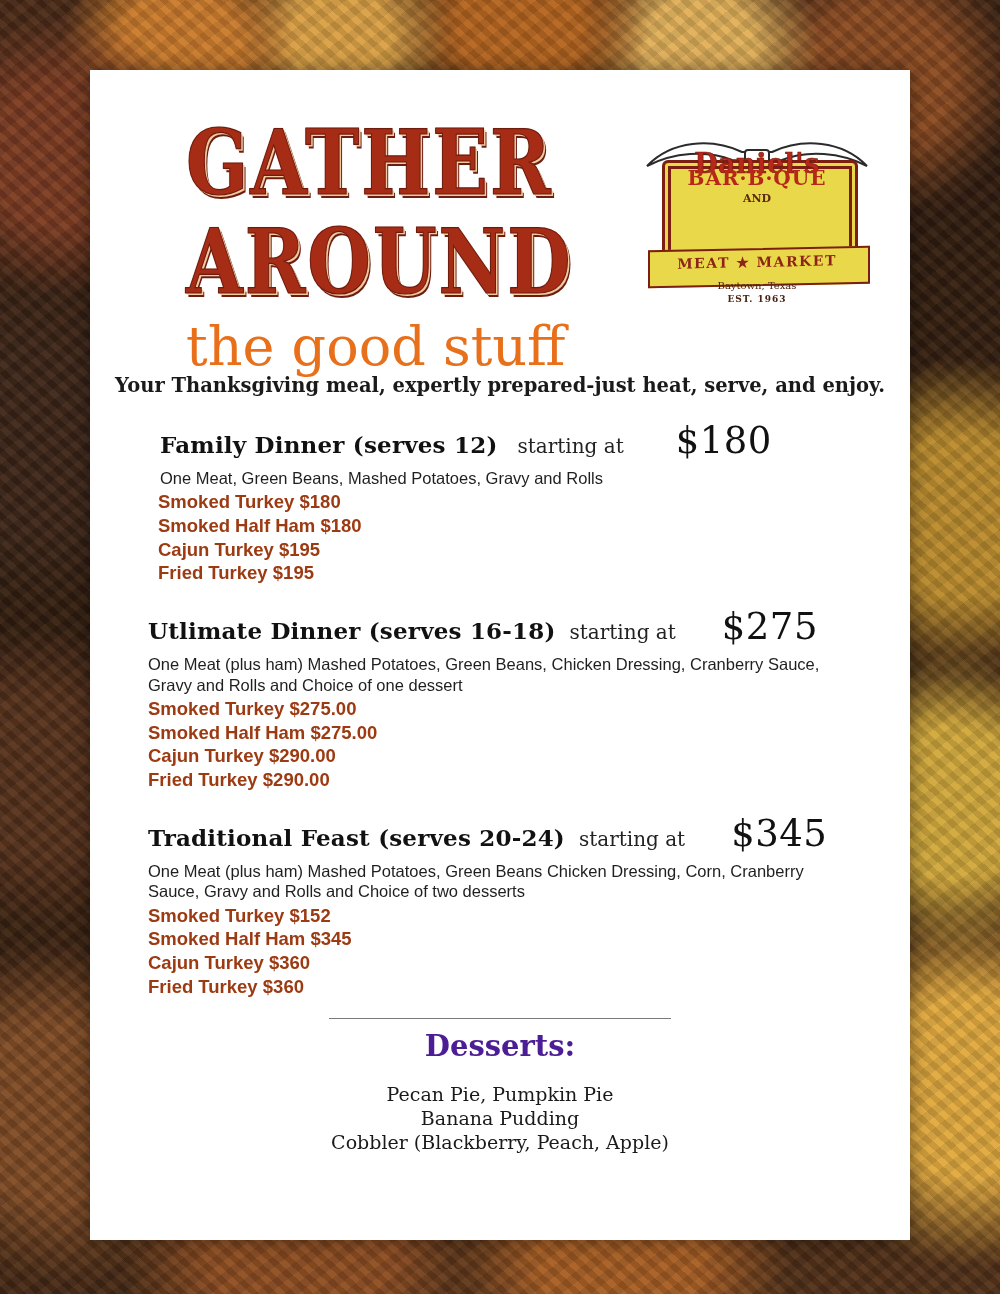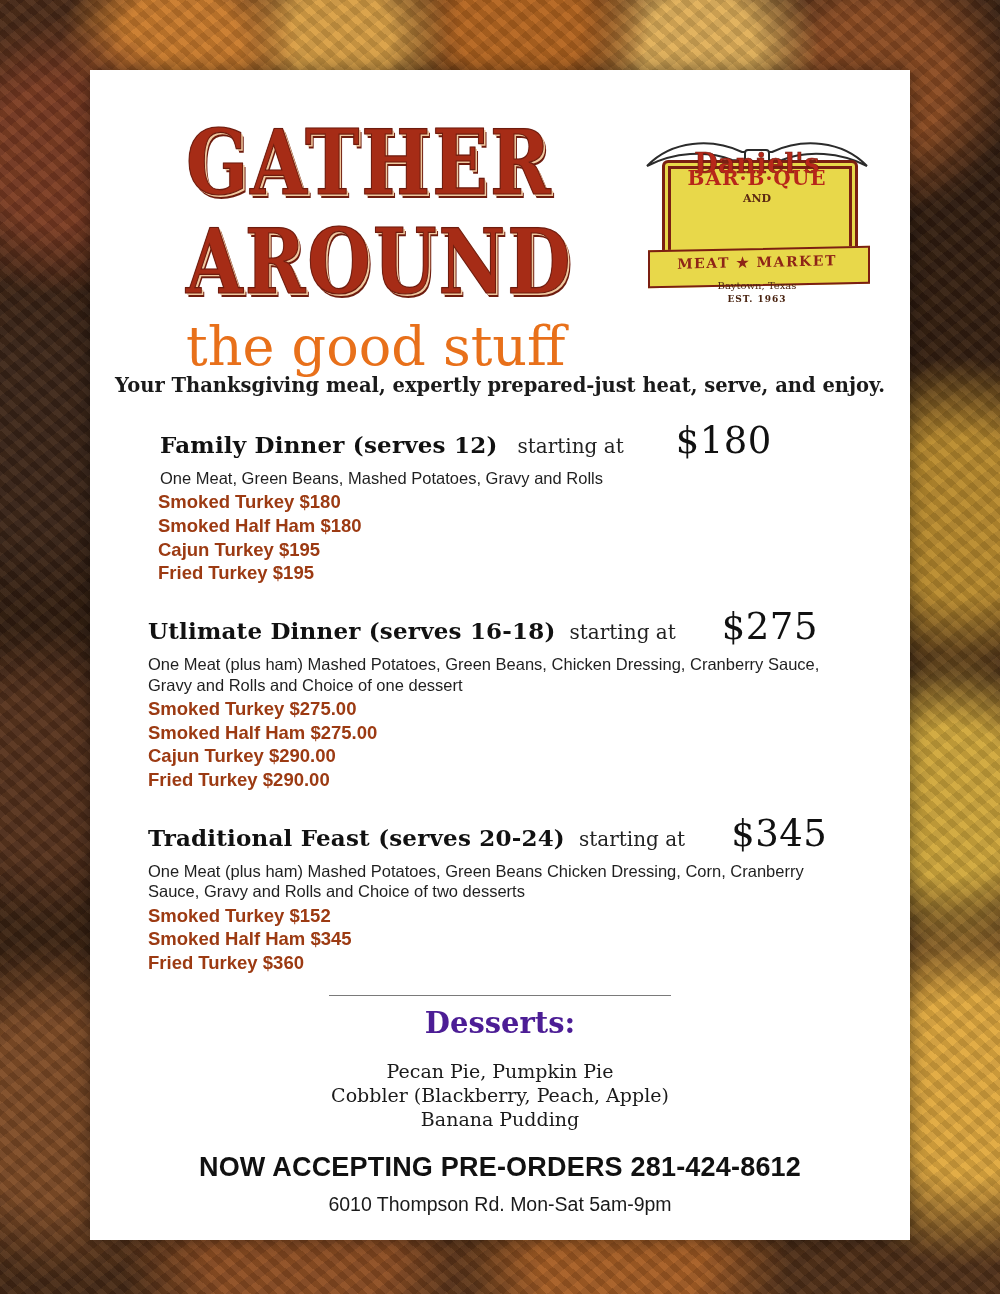--- a/index.html
+++ b/index.html
@@ -357,34 +357,31 @@
       <div class="pkg">
         <div class="pkg-head">
           <span class="pkg-title">Traditional Feast (serves 20-24)</span>
           <span class="starting">starting at</span>
           <span class="price-big">$345</span>
         </div>
         <div class="pkg-desc">One Meat (plus ham) Mashed Potatoes, Green Beans Chicken Dressing, Corn, Cranberry Sauce, Gravy and Rolls and Choice of two desserts</div>
         <div class="pkg-items">
           <div>Smoked Turkey $152</div>
           <div>Smoked Half Ham $345</div>
+          <div>Cajun Turkey $360</div>
           <div>Fried Turkey $360</div>
         </div>
       </div>
 
     </div>
 
     <div class="divider"></div>
 
     <div class="desserts">
       <h2>Desserts:</h2>
       <p>Pecan Pie, Pumpkin Pie</p>
+      <p>Banana Pudding</p>
       <p>Cobbler (Blackberry, Peach, Apple)</p>
-      <p>Banana Pudding</p>
     </div>
 
-    <div class="footer">
-      <div class="cta">NOW ACCEPTING PRE-ORDERS 281-424-8612</div>
-      <div class="addr">6010 Thompson Rd.   Mon-Sat 5am-9pm</div>
-    </div>
 
   </div>
 </div>
 
 </body></html>

